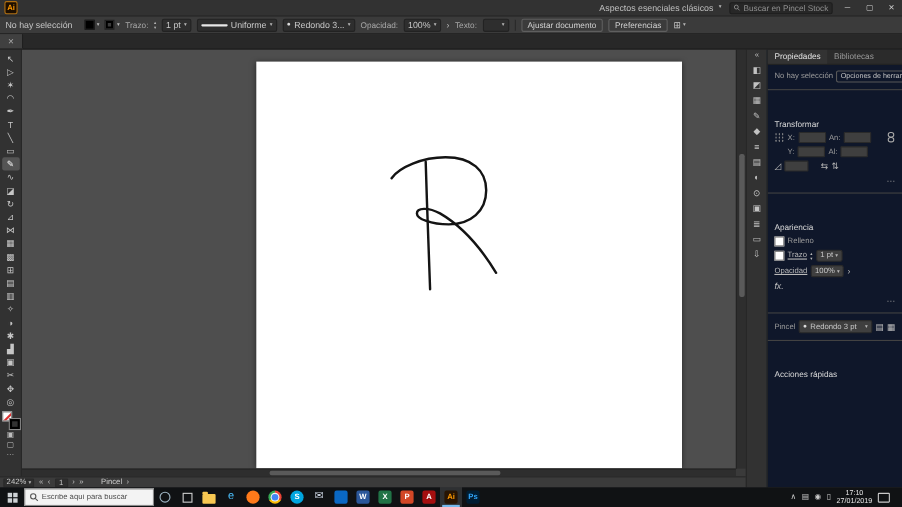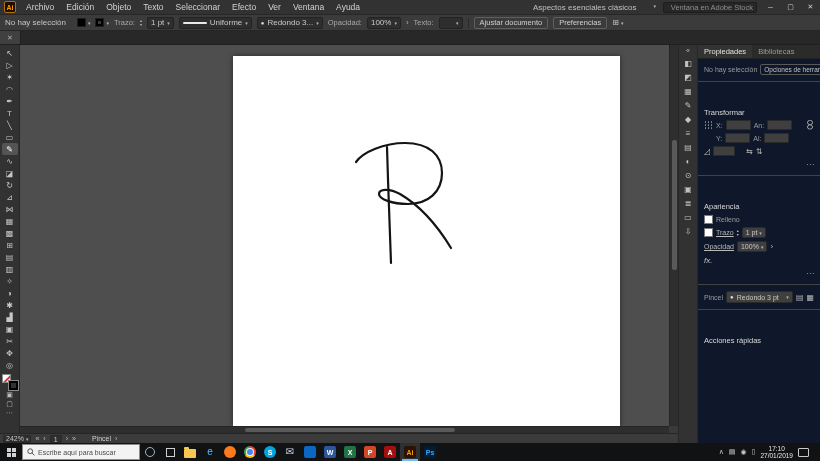--- a/index.html
+++ b/index.html
@@ -5,21 +5,21 @@
 *{margin:0;padding:0;box-sizing:border-box}
 html,body{width:820px;height:461px}
 body{position:relative;background:#3a3a3a;font-family:"Liberation Sans","DejaVu Sans",sans-serif;font-size:9px;color:#c9c9c9;overflow:hidden}
 
 
 .menubar{position:absolute;top:0;left:0;right:0;height:15px;background:#323232;display:flex;align-items:center;padding-left:2px;z-index:6;border-bottom:1px solid #272727}
 .ai-logo{width:12px;height:12px;background:#1c0e00;color:#ff9a00;font-size:7px;font-weight:bold;display:flex;align-items:center;justify-content:center;border:1px solid #b06f10;border-radius:2px;margin:0 4px 0 2px}
 .menus{display:flex}
 .menu-item{padding:0 6px;line-height:15px;font-size:8.5px;color:#d2d2d2}
 .mb-right{margin-left:auto;display:flex;align-items:center;gap:7px;padding-right:3px}
-.workspace{font-size:8px;color:#c0c0c0;display:flex;gap:17px;align-items:flex-start}
+.workspace{font-size:8px;color:#c0c0c0;display:flex;gap:5px;align-items:flex-start}
 .stock-search{width:94px;height:11px;background:#272727;border:1px solid #1d1d1d;border-radius:2px;color:#8f8f8f;font-size:7.5px;display:flex;align-items:center;gap:3px;padding:0 3px;white-space:nowrap}
 .win-btn{width:13px;text-align:center;font-size:7px;color:#cfcfcf}
 .dd-arrow{font-size:5px;color:#b5b5b5}
 
 
 .controlbar{position:absolute;top:15px;left:0;right:0;height:16px;background:#3b3b3b;border-bottom:1px solid #252525;display:flex;align-items:center;gap:5px;padding:0 5px;font-size:8px;z-index:5}
 .cb-status{color:#c6c6c6;margin-right:6px}
 .lbl{color:#a8a8a8;font-size:7.5px;white-space:nowrap}
 .cb-sep{width:1px;height:10px;background:#2a2a2a}
 .swatch-wrap{display:flex;align-items:center;gap:2px}
@@ -116,43 +116,31 @@
 .tray-ic{font-size:7px;color:#c9c9c9}
 .clock{text-align:center;color:#e8e8e8;font-size:6.5px;line-height:7.5px;white-space:nowrap}
 .action-center{width:11px;height:9px;border:1px solid #c9c9c9;border-radius:1px}
 .show-desktop{width:4px;border-left:1px solid #3a3a3a}
 </style>
 </head>
 <body>
 
 <div class="menubar">
   <div class="ai-logo">Ai</div>
-  <div class="menus">
-
-  <span class="menu-item">Archivo</span>
-      <span class="menu-item">Edición</span>
-      <span class="menu-item">Objeto</span>
-      <span class="menu-item">Texto</span>
-      <span class="menu-item">Seleccionar</span>
-      <span class="menu-item">Efecto</span>
-      <span class="menu-item">Ver</span>
-      <span class="menu-item">Ventana</span>
-      <span class="menu-item">Ayuda</span>
-    </div>
   <div class="mb-right">
     <div class="workspace">
       <span>Aspectos esenciales clásicos</span>
       <span class="dd-arrow">▾</span>
     </div>
     <div class="stock-search">
       <svg width="8" height="8" viewBox="0 0 8 8">
           <circle cx="3.2" cy="3.2" r="2.4" fill="none" stroke="#9a9a9a"></circle>
           <line x1="5" y1="5" x2="7.4" y2="7.4" stroke="#9a9a9a"></line>
         </svg>
-      <span>Ventana en Adobe Stock</span>
+      <span>Buscar en Pincel Stock</span>
     </div>
     <span class="win-btn">─</span>
     <span class="win-btn">▢</span>
     <span class="win-btn">✕</span>
   </div>
 </div>
 
 <div class="controlbar">
   <span class="cb-status">No hay selección</span>
   <div class="swatch-wrap">

